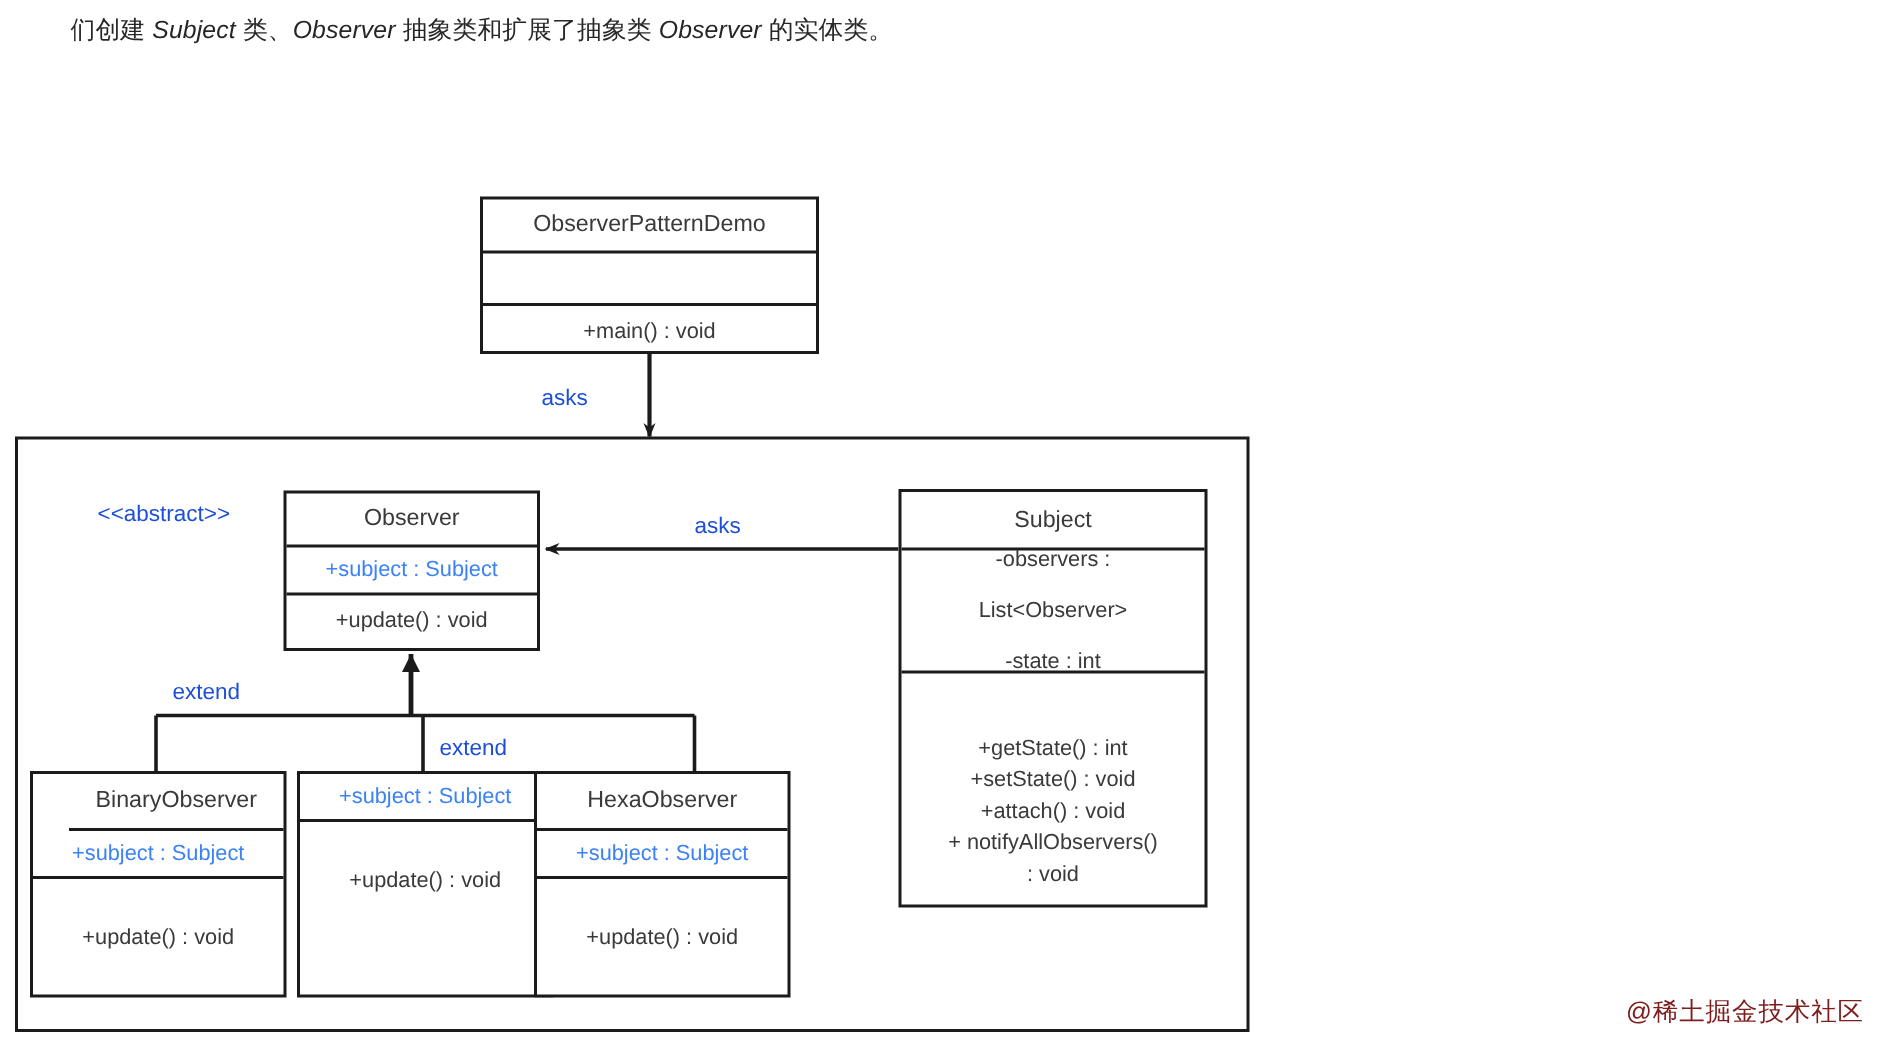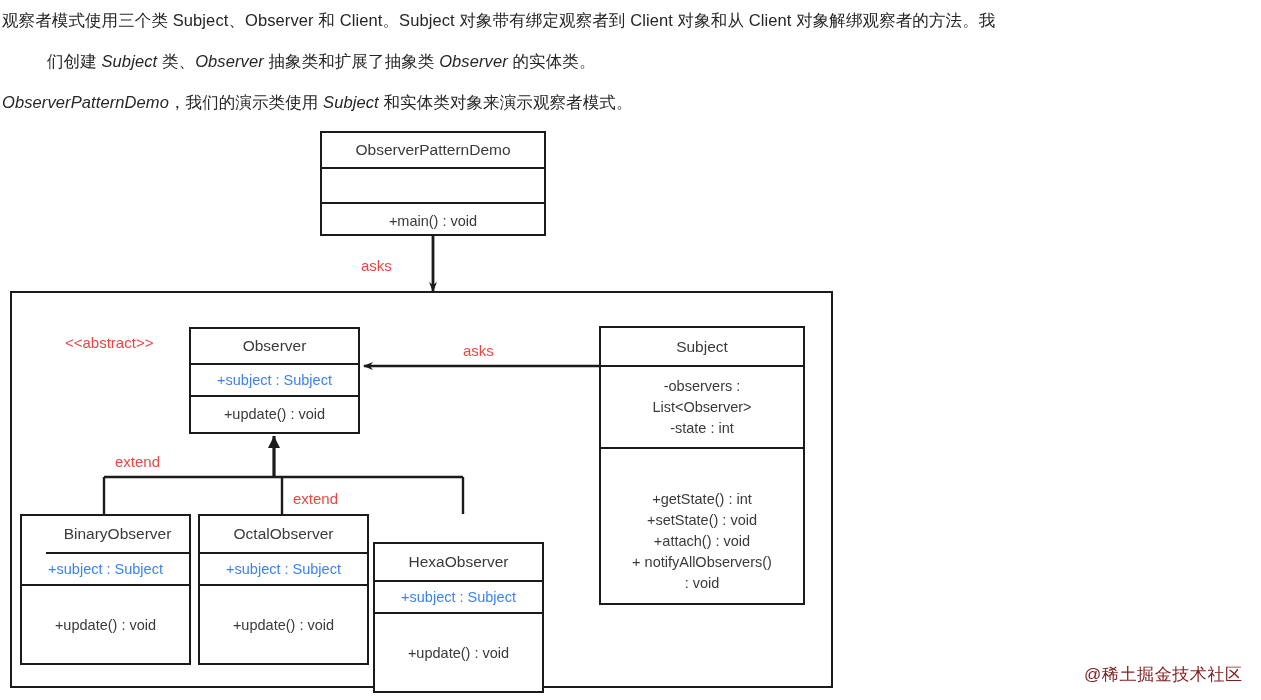--- a/index.html
+++ b/index.html
@@ -85,40 +85,38 @@
     position: absolute;
     border: 2.5px solid #1b1b1b;
     background: transparent;
     box-sizing: border-box;
   }
 
   
   .flabel {
     position: absolute;
     font-size: 15px;
-    color: #ef4444;
+    color: #1d4ed8;
     white-space: nowrap;
   }
 
   
   .watermark {
     position: absolute;
     font-size: 17px;
     color: #7f1d1d;
     white-space: nowrap;
     letter-spacing: 0.6px;
   }
 </style>
 </head>
 <body>
 
 <div class="prose">
-  <p class="line1"><span><span>观察者模式使用三个类 Subject、Observer 和 Client。Subject 对象带有绑定观察者到 Client 对象和从 Client 对象解绑观察者的方法。我</span></span></p>
   <p class="line2"><span><span>们创建 </span><span class="it">Subject</span><span> 类、</span><span class="it">Observer</span><span> 抽象类和扩展了抽象类 </span><span class="it">Observer</span><span> 的实体类。</span></span></p>
-  <p class="line3"><span><span class="it">ObserverPatternDemo</span><span>，我们的演示类使用 </span><span class="it">Subject</span><span> 和实体类对象来演示观察者模式。</span></span></p>
 </div>
 
 <div class="diagram">
 
   <svg width="1261" height="700" style="position:absolute;left:0;top:0;">
     <defs>
       <marker id="openArrow" markerWidth="12" markerHeight="12" refX="10" refY="5" orient="auto" markerUnits="userSpaceOnUse">
         <path d="M1,1 L11,5 L1,9 L4,5 Z" fill="#1b1b1b"></path>
       </marker>
       <marker id="triArrow" markerWidth="16" markerHeight="16" refX="13" refY="7" orient="auto" markerUnits="userSpaceOnUse">
@@ -156,21 +154,21 @@
     <div class="umlrow umlattr" style="height:32px;">+subject  : Subject</div>
     <div class="umlrow umlops" style="height:34px;">
       <div>+update() : void</div>
     </div>
   </div>
 
   <div class="flabel" style="left:463px; top:342px;">asks</div>
 
   <div class="umlbox" style="left:599px; top:326px; width:206px; height:279px;">
     <div class="umlrow umlname" style="height:39px;">Subject</div>
-    <div class="umlrow umlops" style="height:82px;">
+    <div class="umlrow umlops" style="height:82px;gap:13px;">
       <div>-observers  :</div>
       <div>List&lt;Observer&gt;</div>
       <div>-state : int</div>
     </div>
     <div class="umlrow umlops" style="height:184px;">
       <div>+getState() : int</div>
       <div>+setState() : void</div>
       <div>+attach() : void</div>
       <div>+ notifyAllObservers()</div>
       <div>: void</div>
@@ -182,28 +180,27 @@
 
   <div class="umlbox" style="left:20px; top:514px; width:171px; height:151px;">
     <div class="umlrow umlname" style="height:38px;margin-left:24px;">BinaryObserver</div>
     <div class="umlrow umlattr" style="height:32px;">+subject  : Subject</div>
     <div class="umlrow umlops" style="height:79px;">
       <div>+update() : void</div>
     </div>
   </div>
 
   <div class="umlbox" style="left:198px; top:514px; width:171px; height:151px;">
-    <div class="umlrow umlname" style="height:38px;">OctalObserver</div>
     <div class="umlrow umlattr" style="height:32px;">+subject  : Subject</div>
     <div class="umlrow umlops" style="height:79px;">
       <div>+update() : void</div>
     </div>
   </div>
 
-  <div class="umlbox" style="left:373px; top:514px; width:171px; height:151px;margin-top:28px;">
+  <div class="umlbox" style="left:356px; top:514px; width:171px; height:151px;">
     <div class="umlrow umlname" style="height:38px;">HexaObserver</div>
     <div class="umlrow umlattr" style="height:32px;">+subject  : Subject</div>
     <div class="umlrow umlops" style="height:79px;">
       <div>+update() : void</div>
     </div>
   </div>
 
 </div>
 
 <div class="watermark" style="left:1084px; top:663px;">@稀土掘金技术社区</div>

